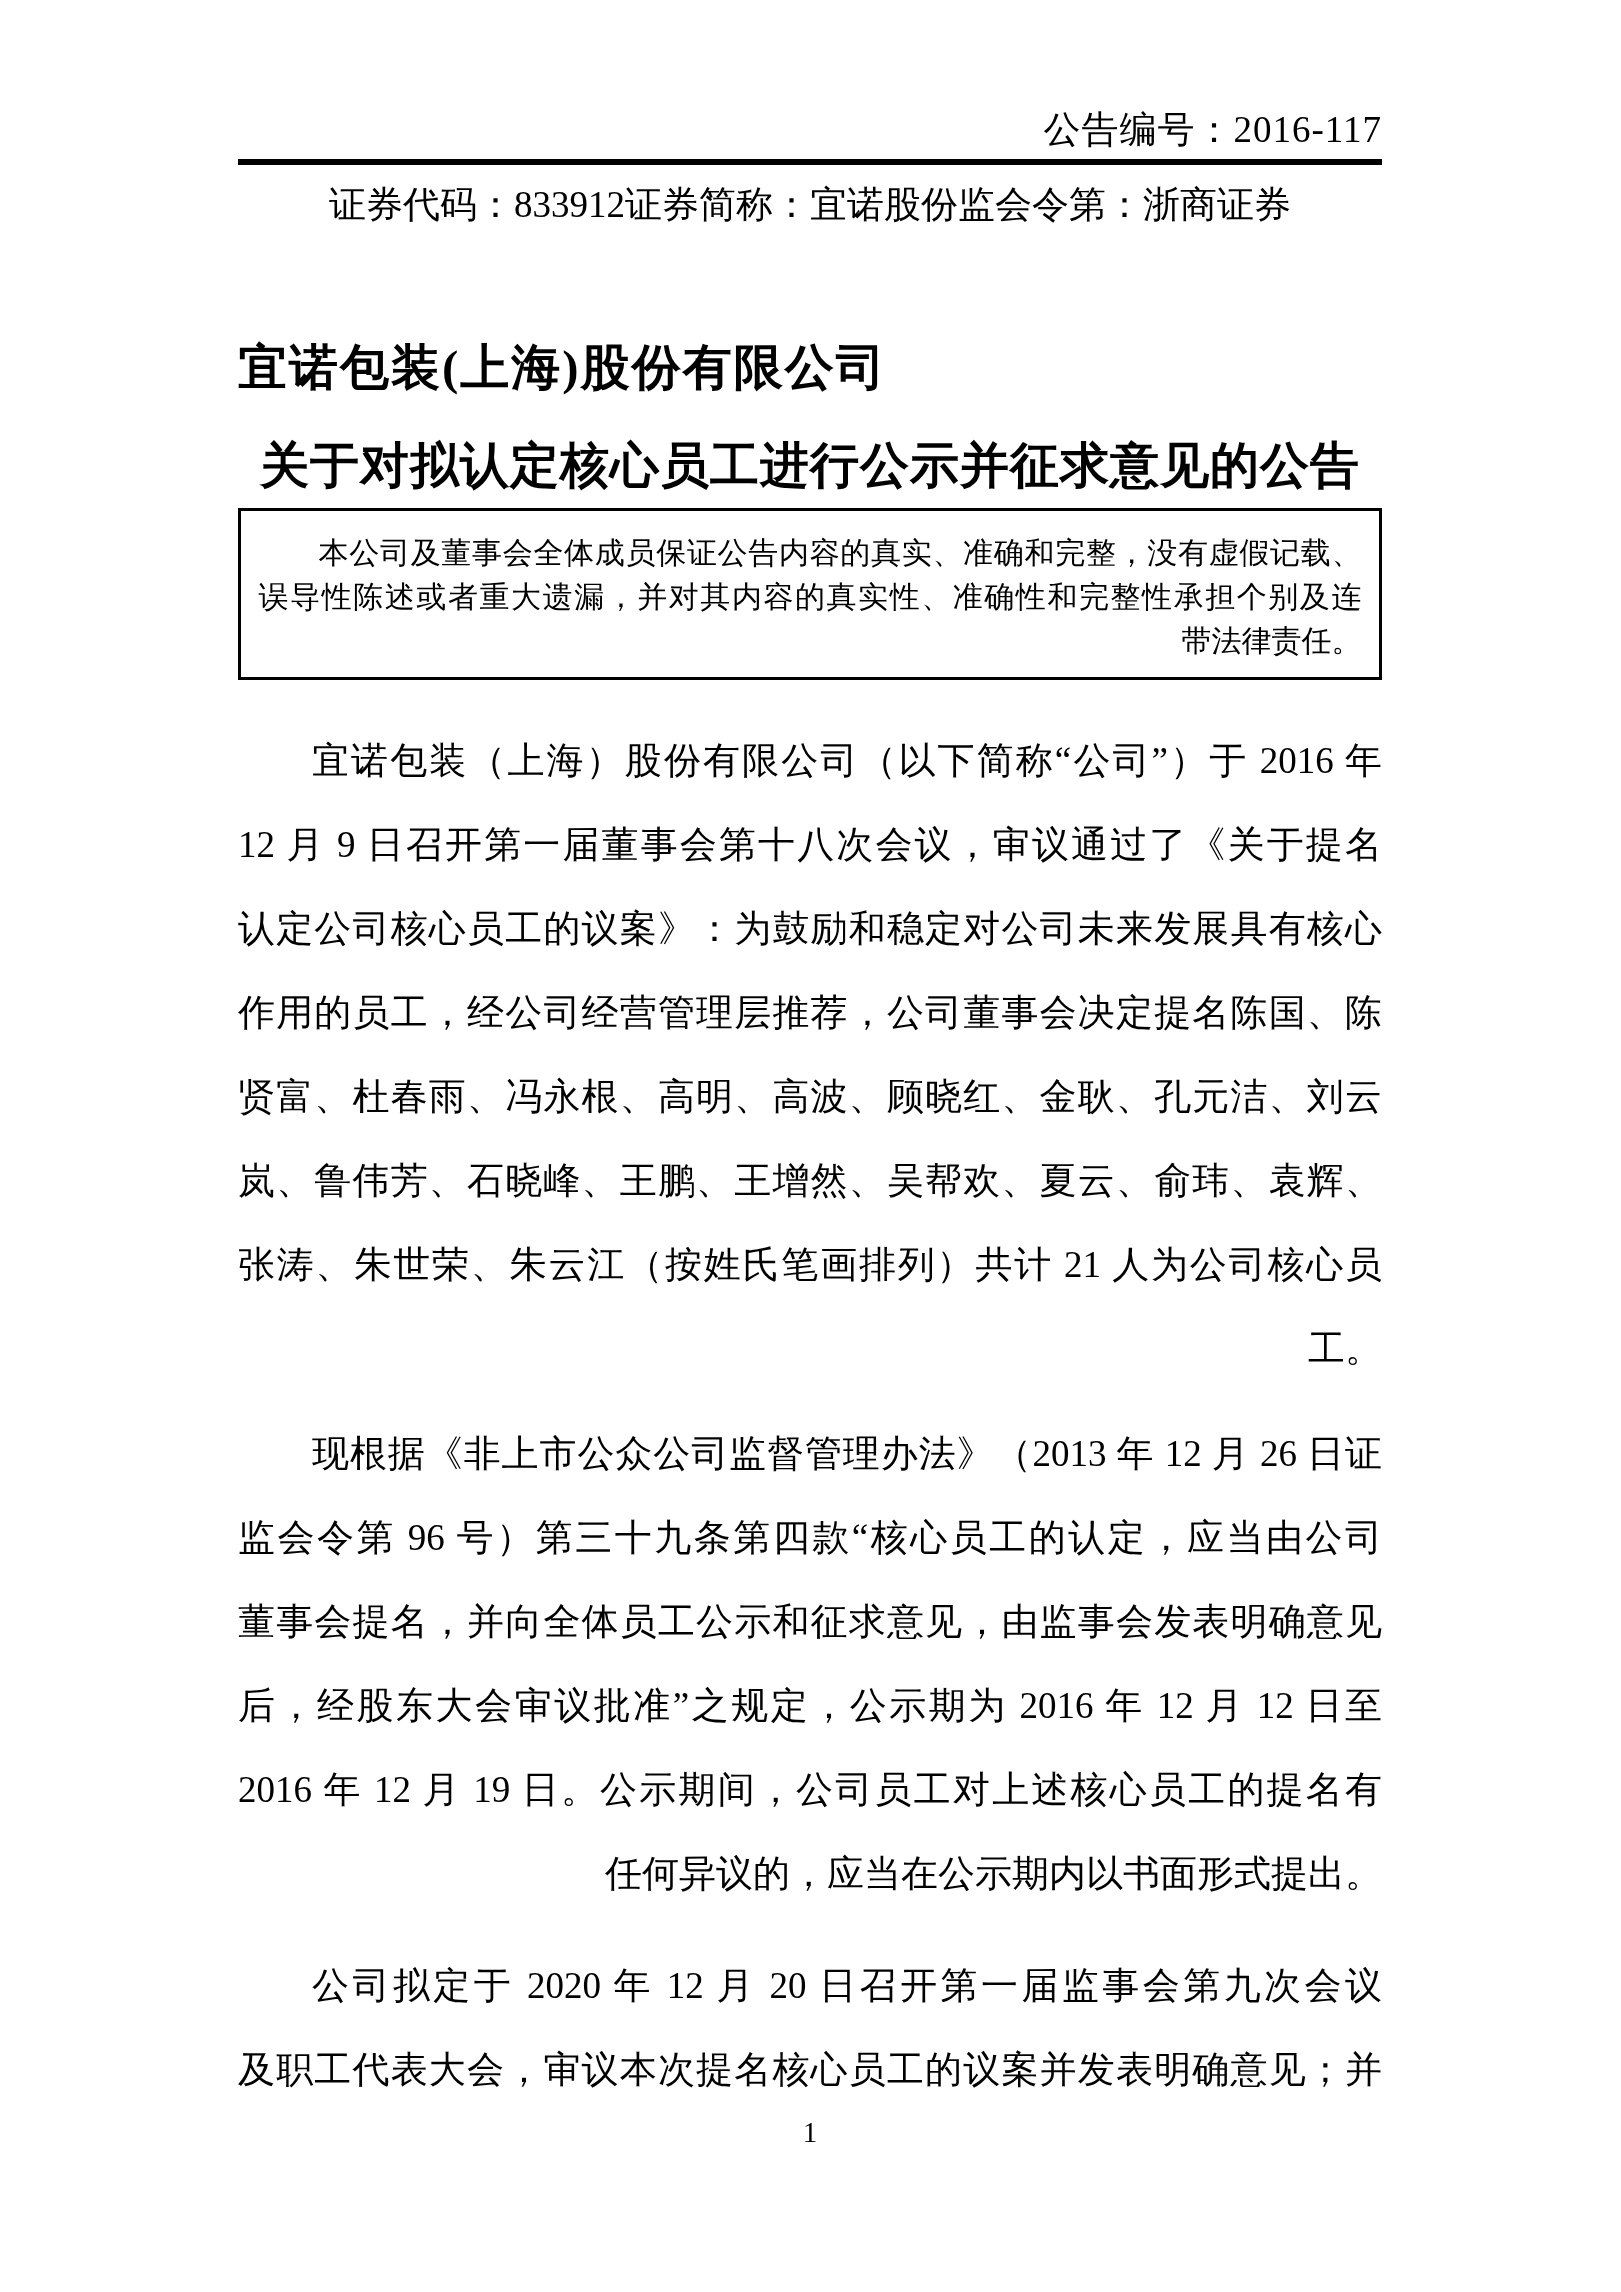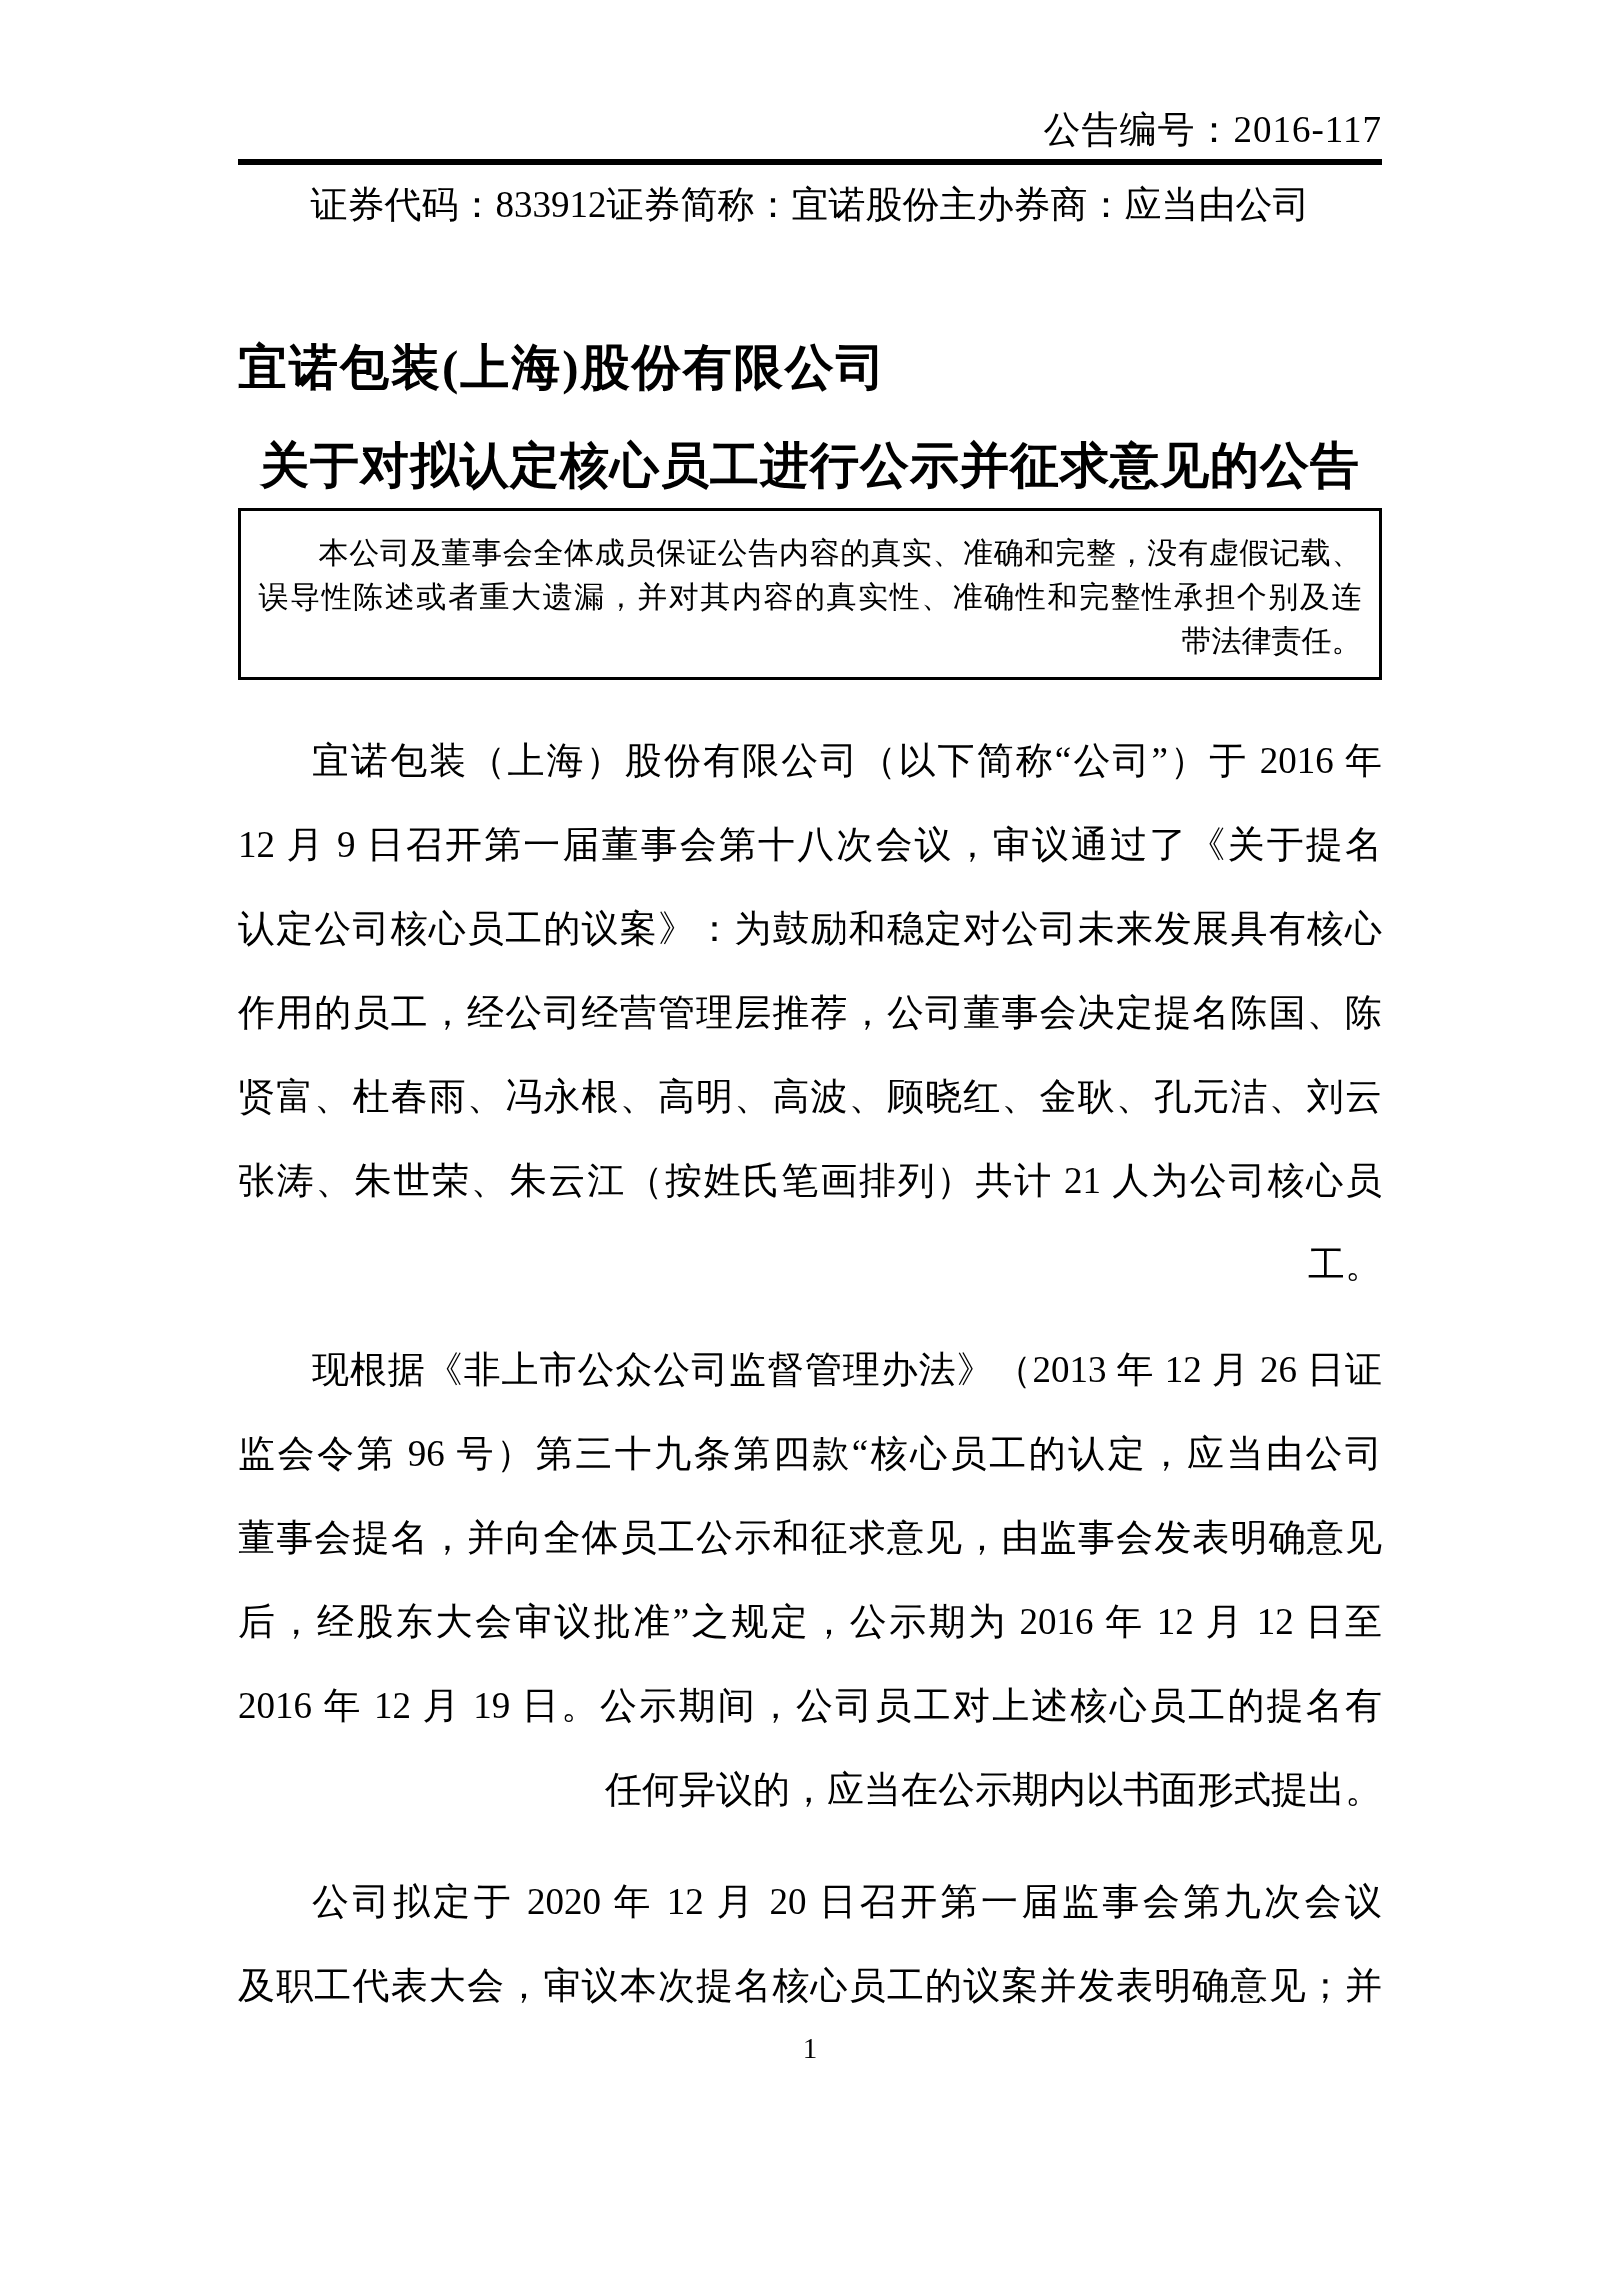--- a/index.html
+++ b/index.html
@@ -78,41 +78,42 @@
 
 <div class="page">
 
   <div class="announce-no">公告编号：2016-117</div>
 
   <div class="header-rule"></div>
 
   <div class="info-row">
     <span>证券代码：833912</span>
     <span>证券简称：宜诺股份</span>
-    <span>主办券商：应当由公司</span>
+    <span>监会令第：浙商证券</span>
   </div>
 
   <div class="doc-title">宜诺包装(上海)股份有限公司</div>
 
   <div class="doc-subtitle">关于对拟认定核心员工进行公示并征求意见的公告</div>
 
   <div class="disclaimer-box">
     <div class="ln ind jl">本公司及董事会全体成员保证公告内容的真实、准确和完整，没有虚假记载、</div>
     <div class="ln jl">误导性陈述或者重大遗漏，并对其内容的真实性、准确性和完整性承担个别及连</div>
     <div class="ln">带法律责任。</div>
   </div>
 
   <div class="body-text">
 
     <div class="paragraph">
       <div class="ln ind jl">宜诺包装（上海）股份有限公司（以下简称“公司”）于 2016 年</div>
       <div class="ln jl">12 月 9 日召开第一届董事会第十八次会议，审议通过了《关于提名</div>
       <div class="ln jl">认定公司核心员工的议案》：为鼓励和稳定对公司未来发展具有核心</div>
       <div class="ln jl">作用的员工，经公司经营管理层推荐，公司董事会决定提名陈国、陈</div>
       <div class="ln jl">贤富、杜春雨、冯永根、高明、高波、顾晓红、金耿、孔元洁、刘云</div>
+      <div class="ln jl">岚、鲁伟芳、石晓峰、王鹏、王增然、吴帮欢、夏云、俞玮、袁辉、</div>
       <div class="ln jl">张涛、朱世荣、朱云江（按姓氏笔画排列）共计 21 人为公司核心员</div>
       <div class="ln">工。</div>
     </div>
 
     <div class="paragraph para-gap-1">
       <div class="ln ind jl">现根据《非上市公众公司监督管理办法》（2013 年 12 月 26 日证</div>
       <div class="ln jl">监会令第 96 号）第三十九条第四款“核心员工的认定，应当由公司</div>
       <div class="ln jl">董事会提名，并向全体员工公示和征求意见，由监事会发表明确意见</div>
       <div class="ln jl">后，经股东大会审议批准”之规定，公示期为 2016 年 12 月 12 日至</div>
       <div class="ln jl">2016 年 12 月 19 日。公示期间，公司员工对上述核心员工的提名有</div>

